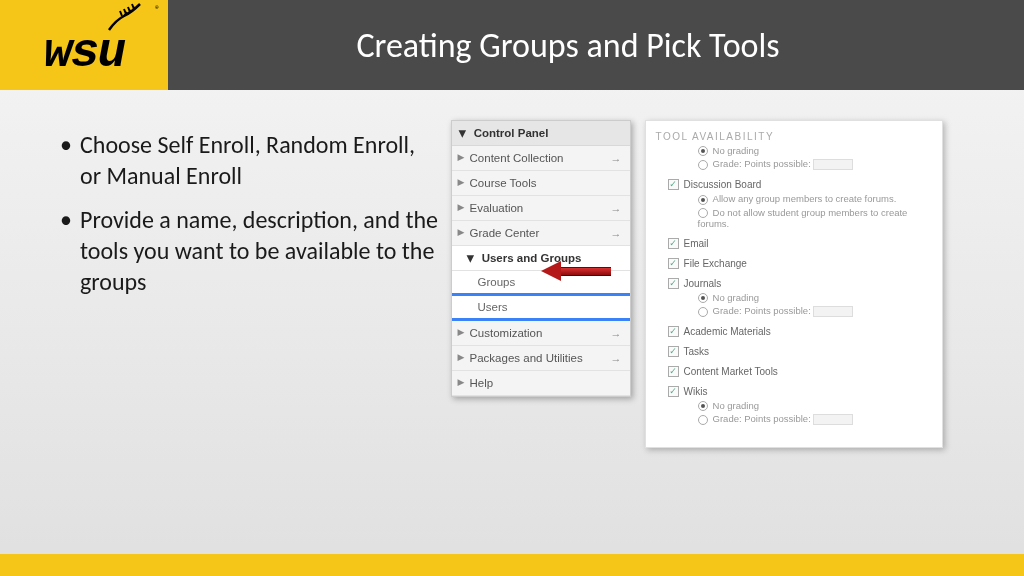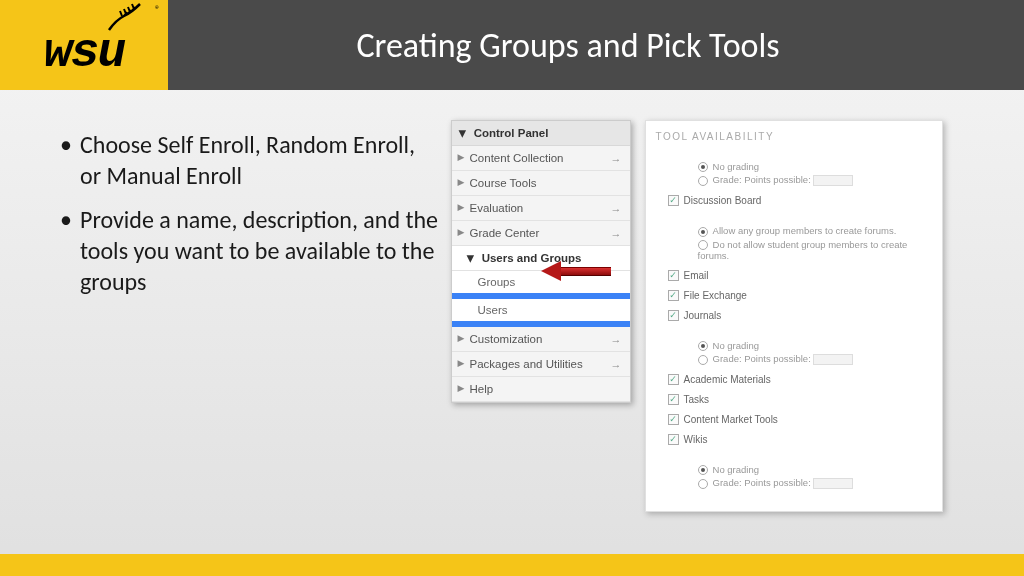--- a/index.html
+++ b/index.html
@@ -27,32 +27,32 @@
   .panels { flex:1; position:relative; }
 
   
   .cp { position:absolute; left:0; top:10px; width:180px; background:#f2f2f2; border:1px solid #ccc; box-shadow:2px 2px 6px rgba(0,0,0,0.3); font-family: Arial, sans-serif; font-size:11.5px; color:#555; }
   .cp-head { background:#e6e6e6; padding:6px 8px; font-weight:bold; color:#333; border-bottom:1px solid #d8d8d8; }
   .cp-head .tri { display:inline-block; transform:rotate(90deg); margin-right:4px; font-size:9px; }
   .cp-row { padding:6px 8px 6px 18px; border-bottom:1px solid #e2e2e2; position:relative; background:#f4f4f4; }
   .cp-row .chev { position:absolute; left:6px; top:6px; font-size:9px; color:#888; }
   .cp-row .arw { position:absolute; right:8px; top:6px; font-size:11px; color:#888; }
   .cp-sec { background:#fff; padding:6px 8px 6px 16px; font-weight:bold; color:#333; border-bottom:1px solid #e2e2e2; }
-  .cp-sub { background:#fff; padding:5px 4px 5px 26px; color:#666; border-bottom:6px solid #3b82f6; position:relative; }
+  .cp-sub { background:#fff; padding:5px 4px 5px 26px; color:#666; border-bottom:3px solid #3b82f6; position:relative; }
 
   
   .red-arrow { position:absolute; left:90px; top:151px; width:70px; height:20px; display:flex; align-items:center; z-index:5; }
 
   
   .ta { position:absolute; left:194px; top:10px; width:298px; background:#fff; border:1px solid #e0e0e0; box-shadow:2px 2px 6px rgba(0,0,0,0.25); font-family: Arial, sans-serif; font-size:10px; color:#777; padding:10px 8px 14px 10px; }
   .ta-title { font-size:10px; letter-spacing:1.5px; color:#aaa; margin-bottom:0; }
   .ta-item { margin-left:12px; margin-bottom:8px; }
   .ta-check { display:inline-block; width:11px; height:11px; border:1px solid #aaa; background:#fafafa; text-align:center; line-height:9px; font-size:9px; color:#5a8; margin-right:5px; vertical-align:middle; }
   .ta-label { color:#666; vertical-align:middle; }
-  .ta-sub { margin-left:30px; margin-top:19px; font-size:9.5px; color:#999; }
+  .ta-sub { margin-left:30px; margin-top:3px; font-size:9.5px; color:#999; }
   .ta-radio { display:inline-block; width:10px; height:10px; border:1px solid #aaa; border-radius:50%; margin-right:5px; vertical-align:middle; position:relative; background:#fff; }
   .ta-radio.sel::after { content:""; position:absolute; left:2px; top:2px; width:4px; height:4px; background:#555; border-radius:50%; }
   .ta-sub .row { margin-bottom:2px; }
   .ta-input { display:inline-block; width:40px; height:11px; background:#f3f3f3; border:1px solid #ddd; vertical-align:middle; margin-left:2px; }
 
   
   .footer { position:absolute; left:0; right:0; bottom:0; height:22px; background:#f5c518; }
 </style>
 </head>
 <body>

